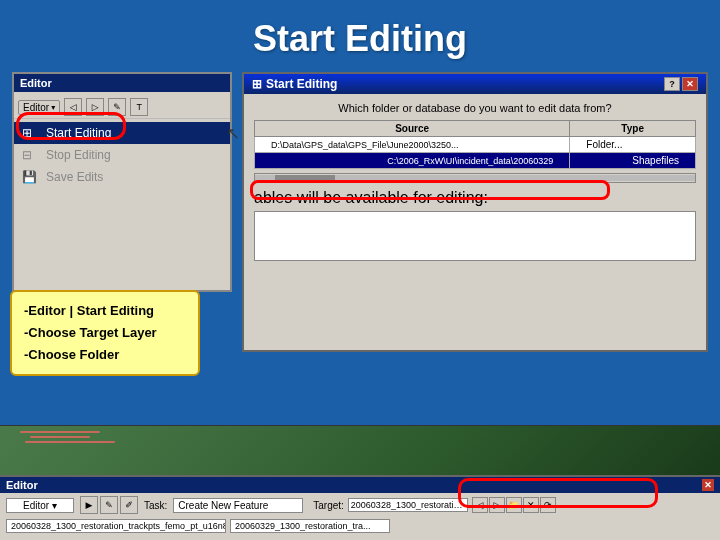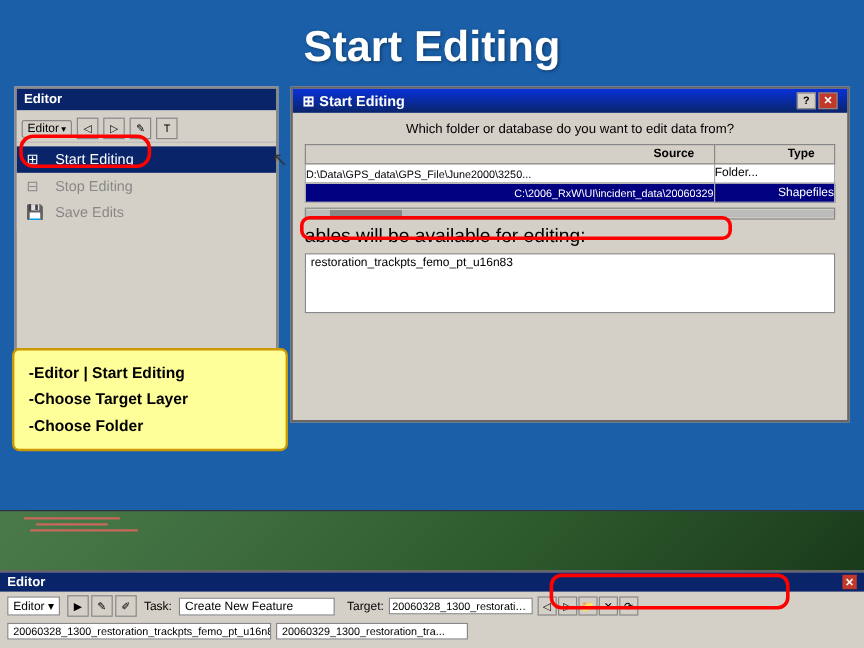--- a/index.html
+++ b/index.html
@@ -193,27 +193,27 @@
       width: 100%;
       border-collapse: collapse;
       font-size: 10px;
       margin-bottom: 4px;
     }
 
     .file-table th {
       background: #d4d0c8;
       border: 1px solid #888;
       padding: 2px 16px;
-      text-align: right;
+      text-align: center;
       font-weight: bold;
     }
 
     .file-table td {
       border: 1px solid #aaa;
-      padding: 2px 0;
+      padding: 2px 16px;
       background: white;
     }
 
     .file-row-selected td {
       background: #000080;
       color: white;
       text-align: right;
     }
 
     
@@ -273,21 +273,21 @@
 
     
     .note-box {
       position: absolute;
       left: 10px;
       top: 290px;
       background: #ffff99;
       border: 2px solid #cc9900;
       border-radius: 6px;
       padding: 8px 12px;
-      width: 230px;
+      width: 190px;
       font-size: 13px;
       font-weight: bold;
       color: #000;
       line-height: 1.7;
     }
 
     
     .bottom-toolbar {
       position: absolute;
       bottom: 0;
@@ -328,21 +328,21 @@
       gap: 6px;
       font-size: 10px;
     }
 
     .bottom-editor-dropdown {
       display: flex;
       align-items: center;
       gap: 2px;
       background: white;
       border: 1px solid #888;
-      padding: 1px 4px;
+      padding: 1px 16px;
       font-size: 10px;
       cursor: pointer;
     }
 
     .toolbar-icon-group {
       display: flex;
       gap: 2px;
     }
 
     .tbar-icon {
@@ -533,21 +533,20 @@
         </tbody>
       </table>
 
       <div class="scrollbar-area">
         <div class="scrollbar-track">
           <div class="scrollbar-thumb"></div>
         </div>
       </div>
       <div class="available-label">ables will be available for editing:</div>
       <div class="layer-list">
-        <div class="layer-item">restoration_trackpts_femo_pt_u16n83</div>
       </div>
     </div>
 
     <div class="red-oval-row"></div>
   </div>
 
 </div>
 
 <div class="note-box">
   <div>-Editor | Start Editing</div>

